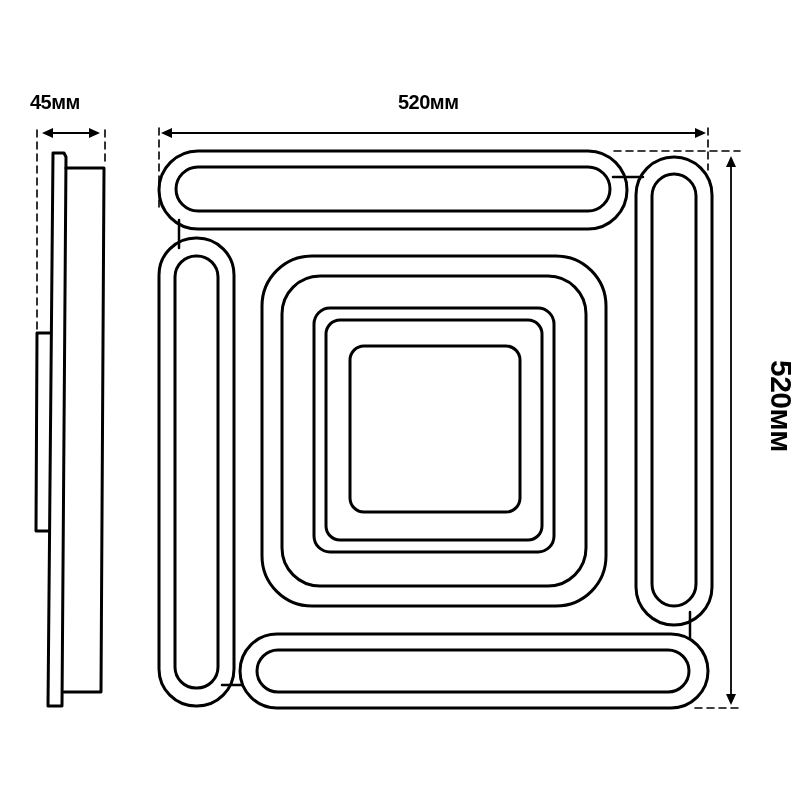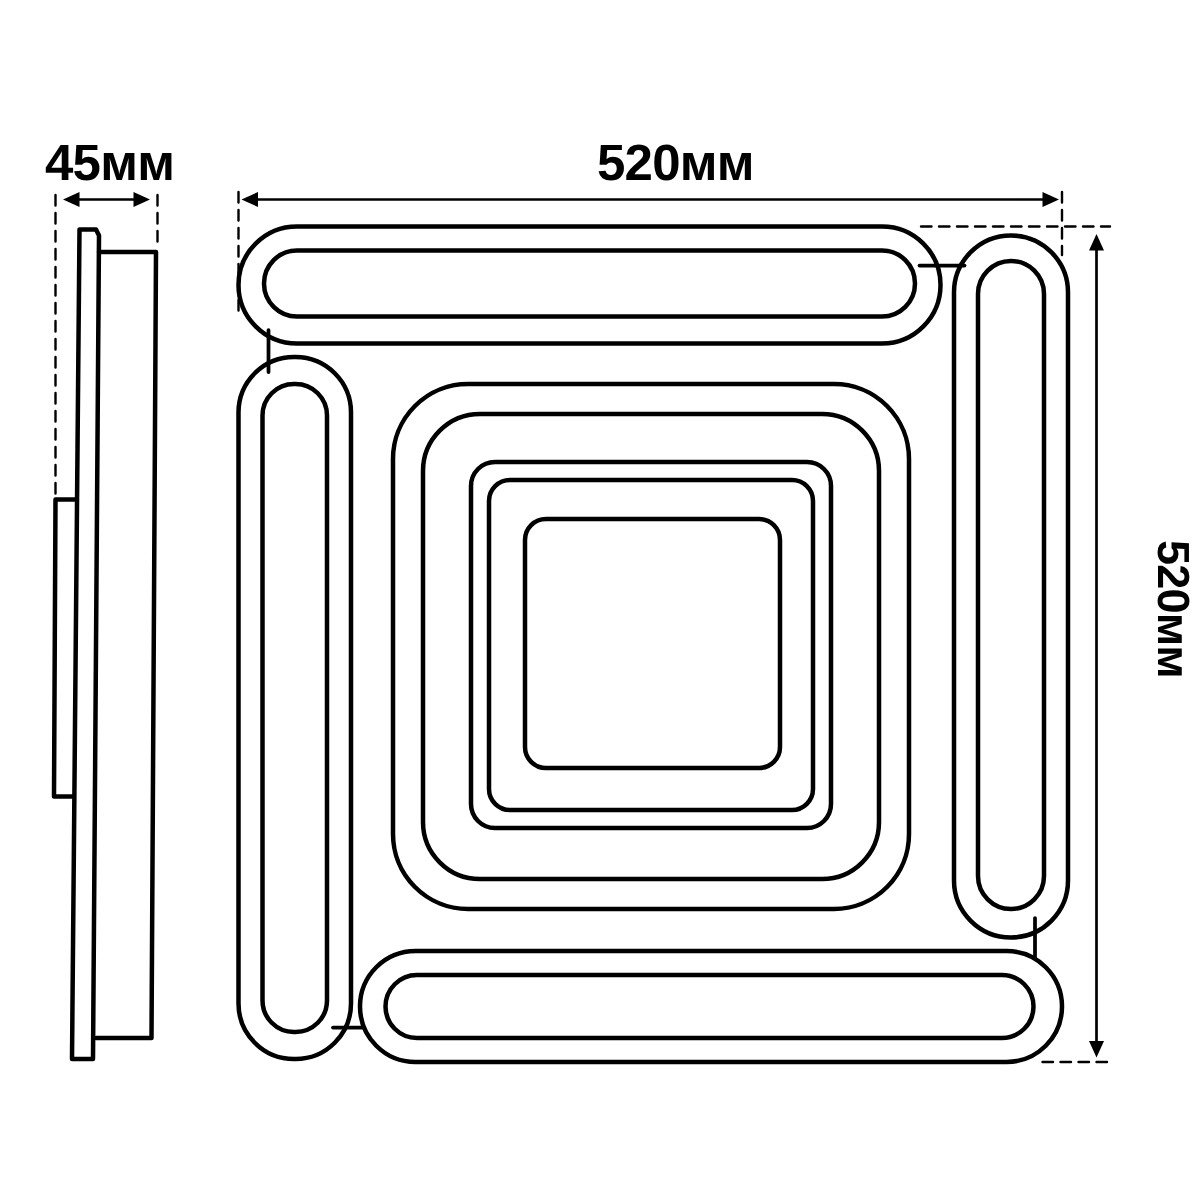--- a/index.html
+++ b/index.html
@@ -1,17 +1,17 @@
 <!DOCTYPE html>
 <html><head>
   <meta charset="utf-8">
   <style>
     html, body { margin: 0; padding: 0; background: #ffffff; }
     body { width: 800px; height: 800px; position: relative; overflow: hidden; font-family: "Liberation Sans", sans-serif; }
-    .label { position: absolute; font-weight: bold; color: #000; font-size: 34px; line-height: 1; white-space: nowrap; letter-spacing: -0.5px; }
+    .label { position: absolute; font-weight: bold; color: #000; font-size: 20px; line-height: 1; white-space: nowrap; letter-spacing: -0.5px; }
     #dim-depth { left: 30px; top: 92px; }
     #dim-width { left: 398px; top: 92px; }
     .rot-wrap { position: absolute; left: 766px; top: 360px; width: 30px; height: 110px; }
     .rot-wrap span { position: absolute; left: 0; top: 0; transform-origin: 0 0; transform: translate(30px, 0) rotate(90deg); font-weight: bold; font-size: 30px; line-height: 1; white-space: nowrap; letter-spacing: -0.5px; }
     svg { position: absolute; left: 0; top: 0; }
   </style>
 </head>
 <body>
 
 <svg width="800" height="800" viewBox="0 0 800 800">

